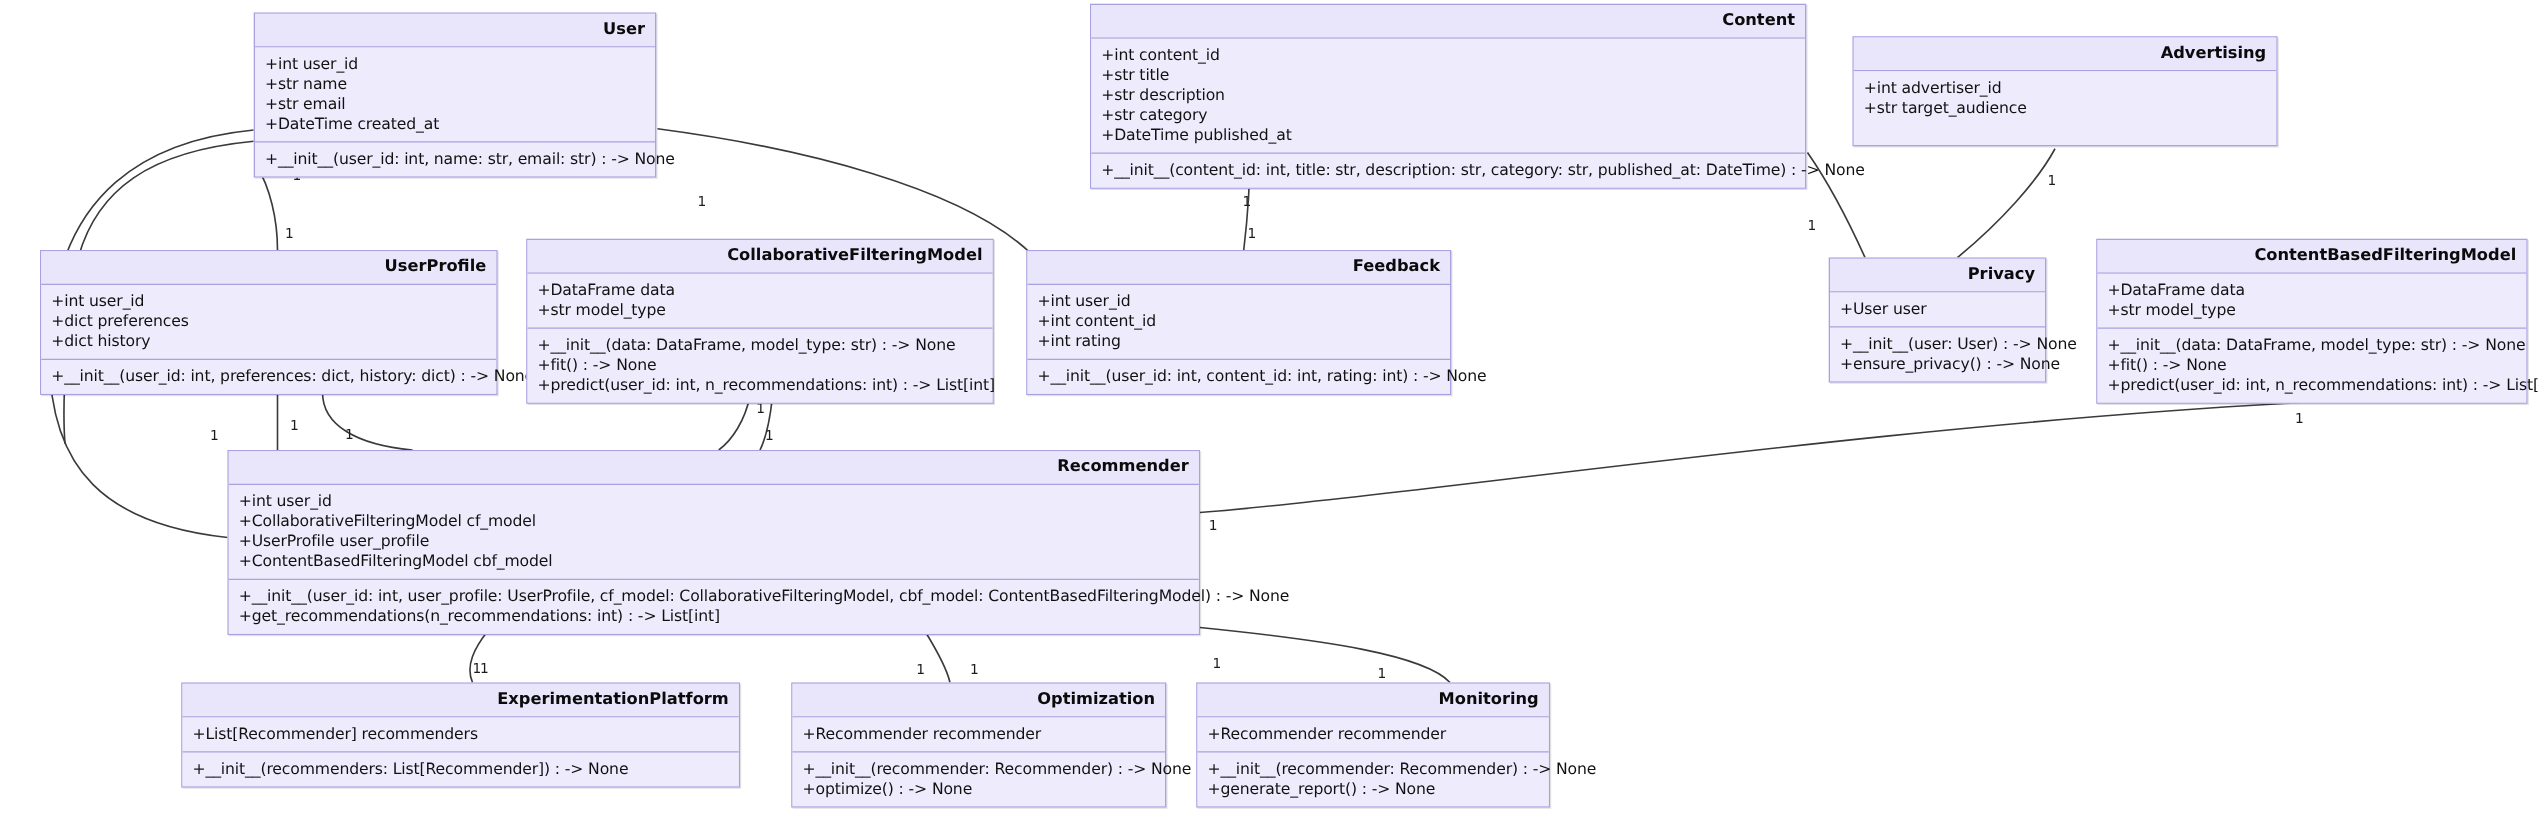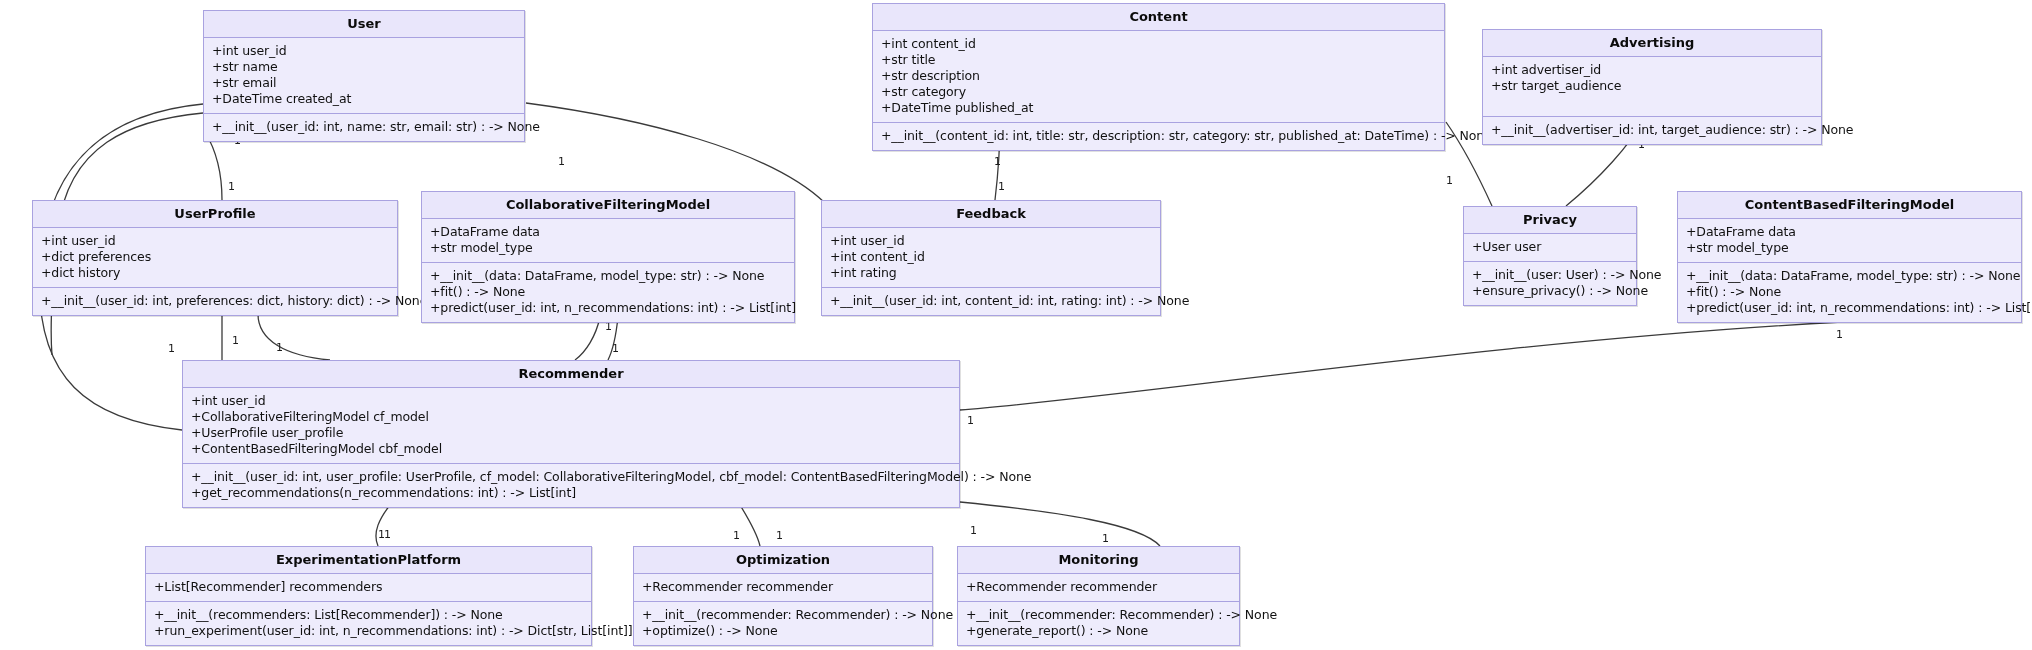--- a/index.html
+++ b/index.html
@@ -37,21 +37,21 @@
   }
   .uml-class {
     position: absolute;
     box-sizing: border-box;
     border: 1px solid #a9a2e0;
     background: #e9e6fb;
     box-shadow: 1px 1px 0 rgba(0,0,0,0.12);
   }
   .uml-title {
     box-sizing: border-box;
-    text-align: center;
+    text-align: right;
     font-weight: bold;
     font-size: 13px;
     color: #0b0b0b;
     padding: 5px 8px 6px 8px;
     border-bottom: 1px solid #a9a2e0;
     background: #e9e6fb;
     white-space: nowrap;
   }
   .uml-section {
     box-sizing: border-box;
@@ -158,23 +158,20 @@
     </div>
   </div>
 
   <div class="uml-class" style="left:1482px;top:29px;width:340px">
     <div class="uml-title">Advertising</div>
     <div class="uml-section">
       <div class="uml-row">+int advertiser_id</div>
       <div class="uml-row">+str target_audience</div>
       <div class="uml-row spacer-row"></div>
     </div>
-    <div class="uml-section">
-      <div class="uml-row">+__init__(advertiser_id: int, target_audience: str) : -&gt; None</div>
-    </div>
   </div>
 
   <div class="uml-class" style="left:32px;top:200px;width:366px">
     <div class="uml-title">UserProfile</div>
     <div class="uml-section">
       <div class="uml-row">+int user_id</div>
       <div class="uml-row">+dict preferences</div>
       <div class="uml-row">+dict history</div>
     </div>
     <div class="uml-section">
@@ -245,21 +242,20 @@
     </div>
   </div>
 
   <div class="uml-class" style="left:145px;top:546px;width:447px">
     <div class="uml-title">ExperimentationPlatform</div>
     <div class="uml-section">
       <div class="uml-row">+List[Recommender] recommenders</div>
     </div>
     <div class="uml-section">
       <div class="uml-row">+__init__(recommenders: List[Recommender]) : -&gt; None</div>
-      <div class="uml-row">+run_experiment(user_id: int, n_recommendations: int) : -&gt; Dict[str, List[int]]</div>
     </div>
   </div>
 
   <div class="uml-class" style="left:633px;top:546px;width:300px">
     <div class="uml-title">Optimization</div>
     <div class="uml-section">
       <div class="uml-row">+Recommender recommender</div>
     </div>
     <div class="uml-section">
       <div class="uml-row">+__init__(recommender: Recommender) : -&gt; None</div>

